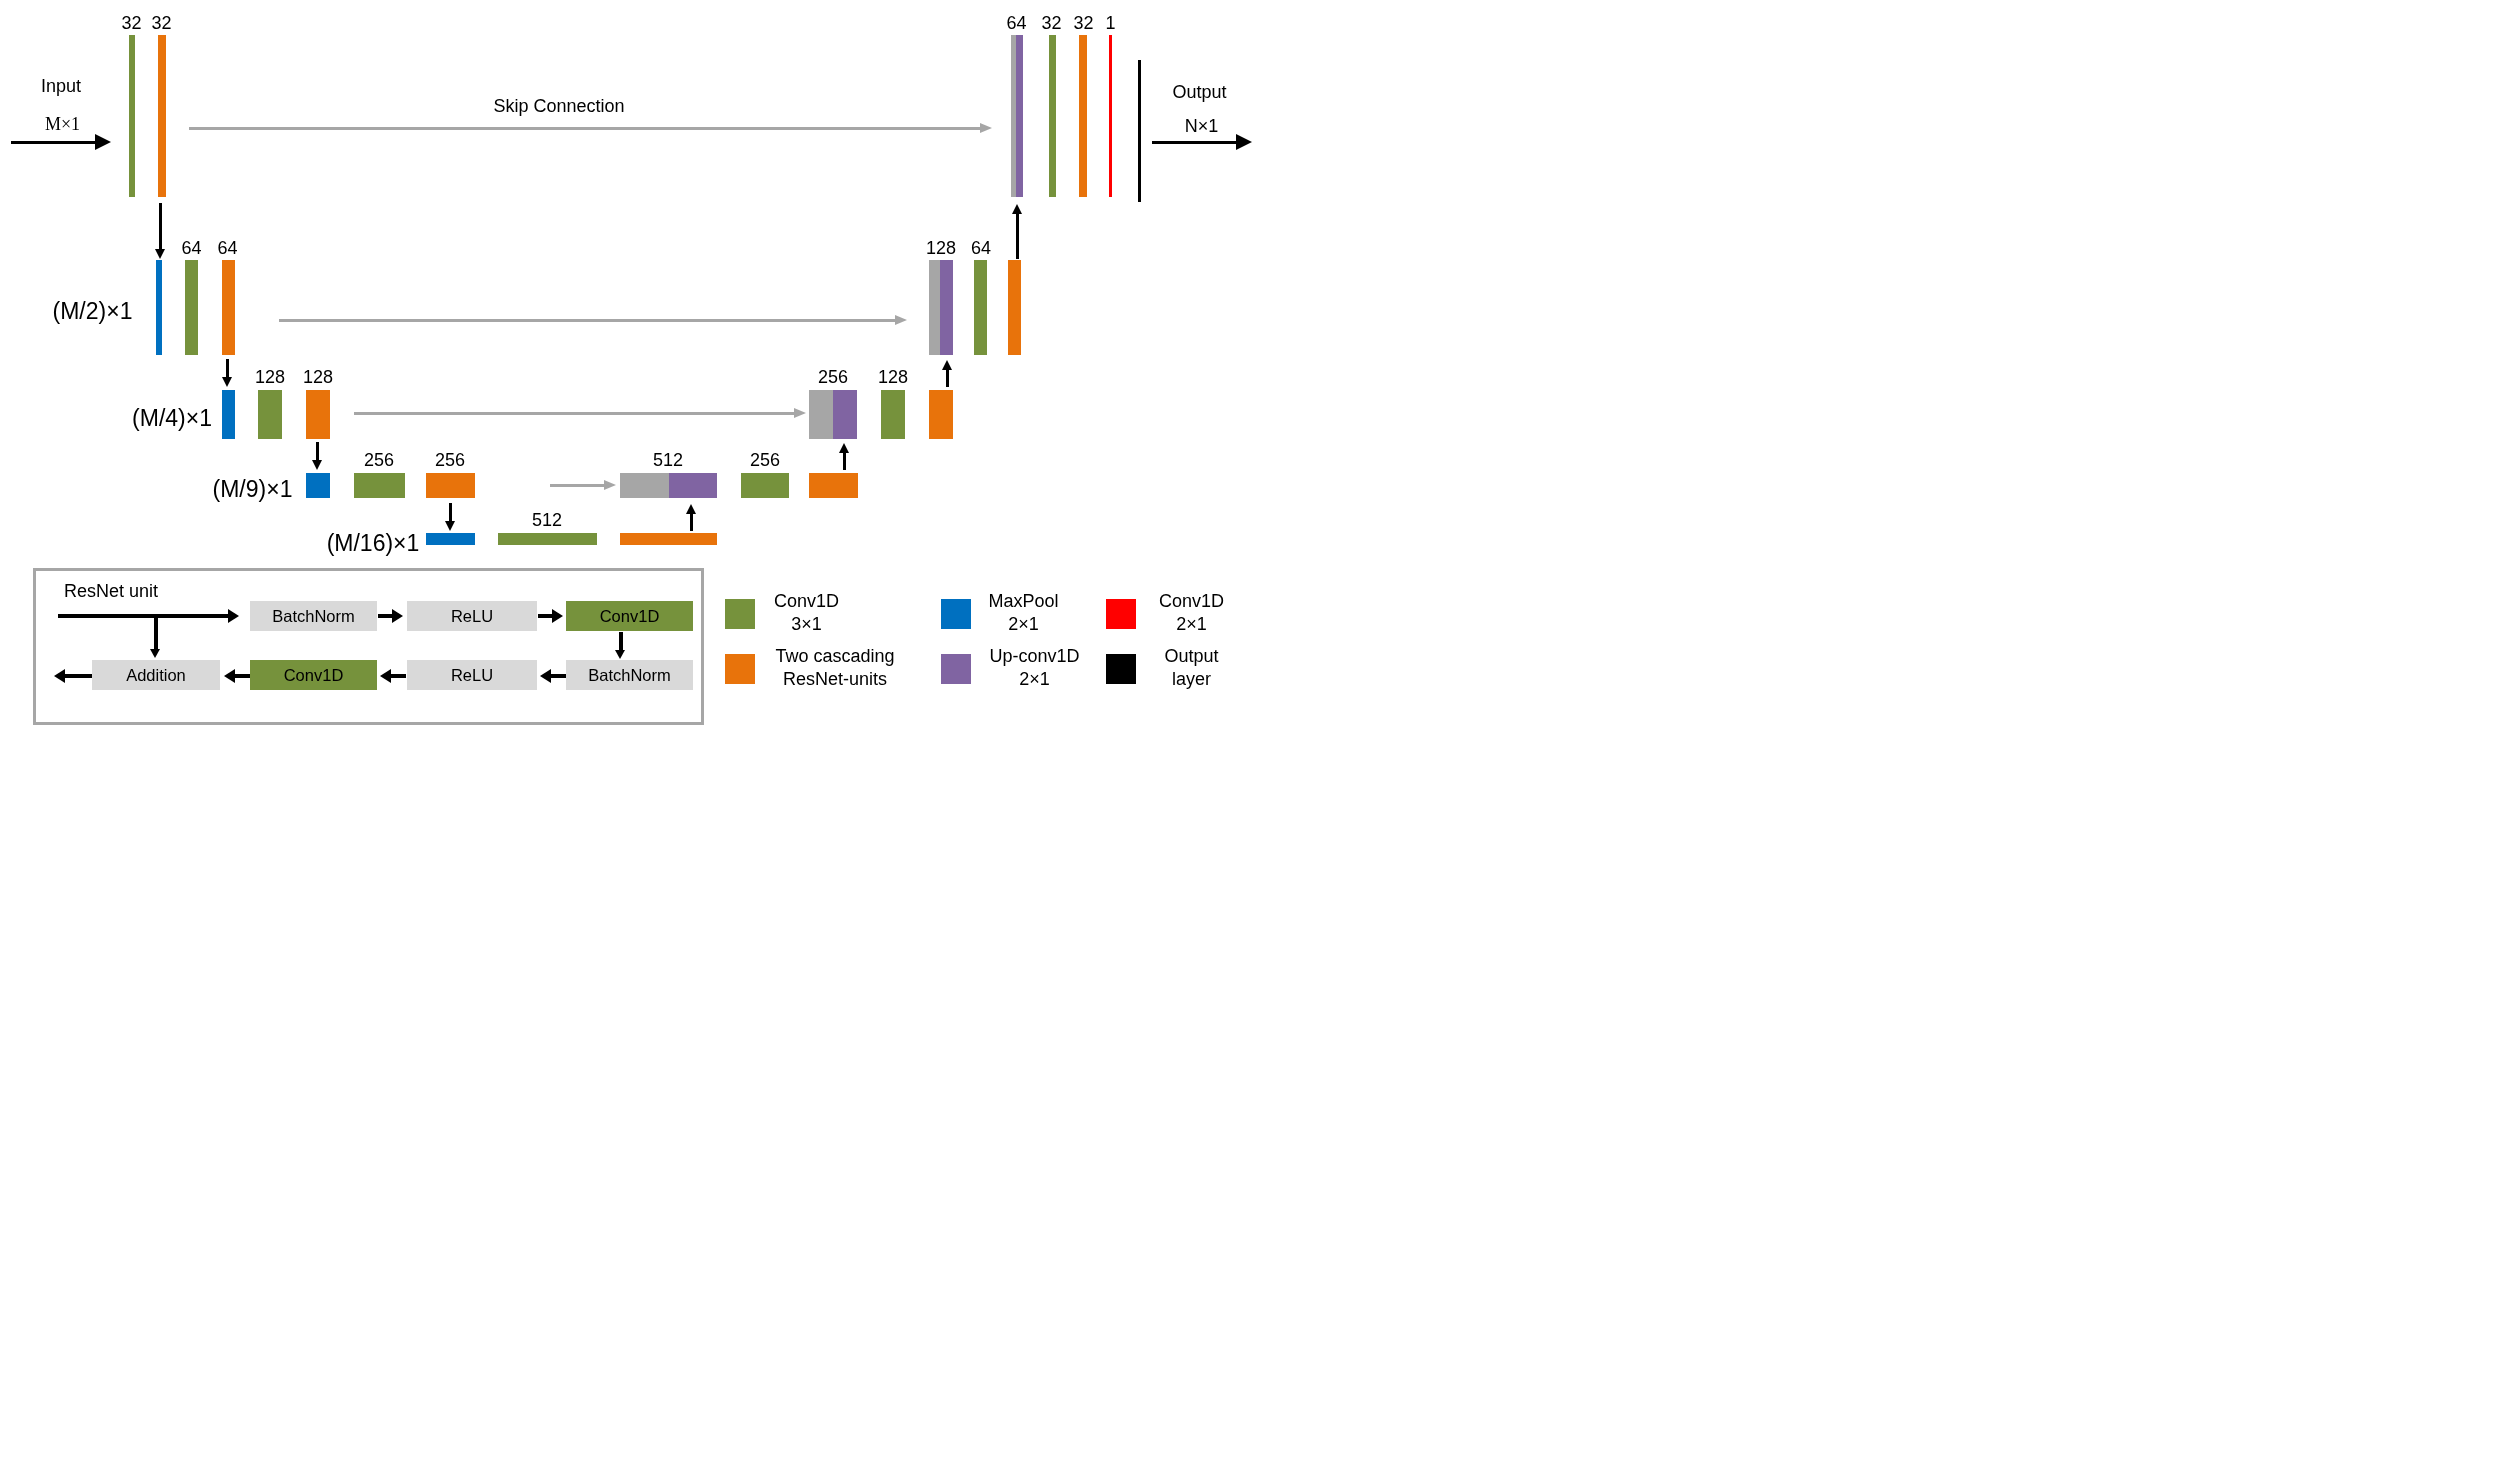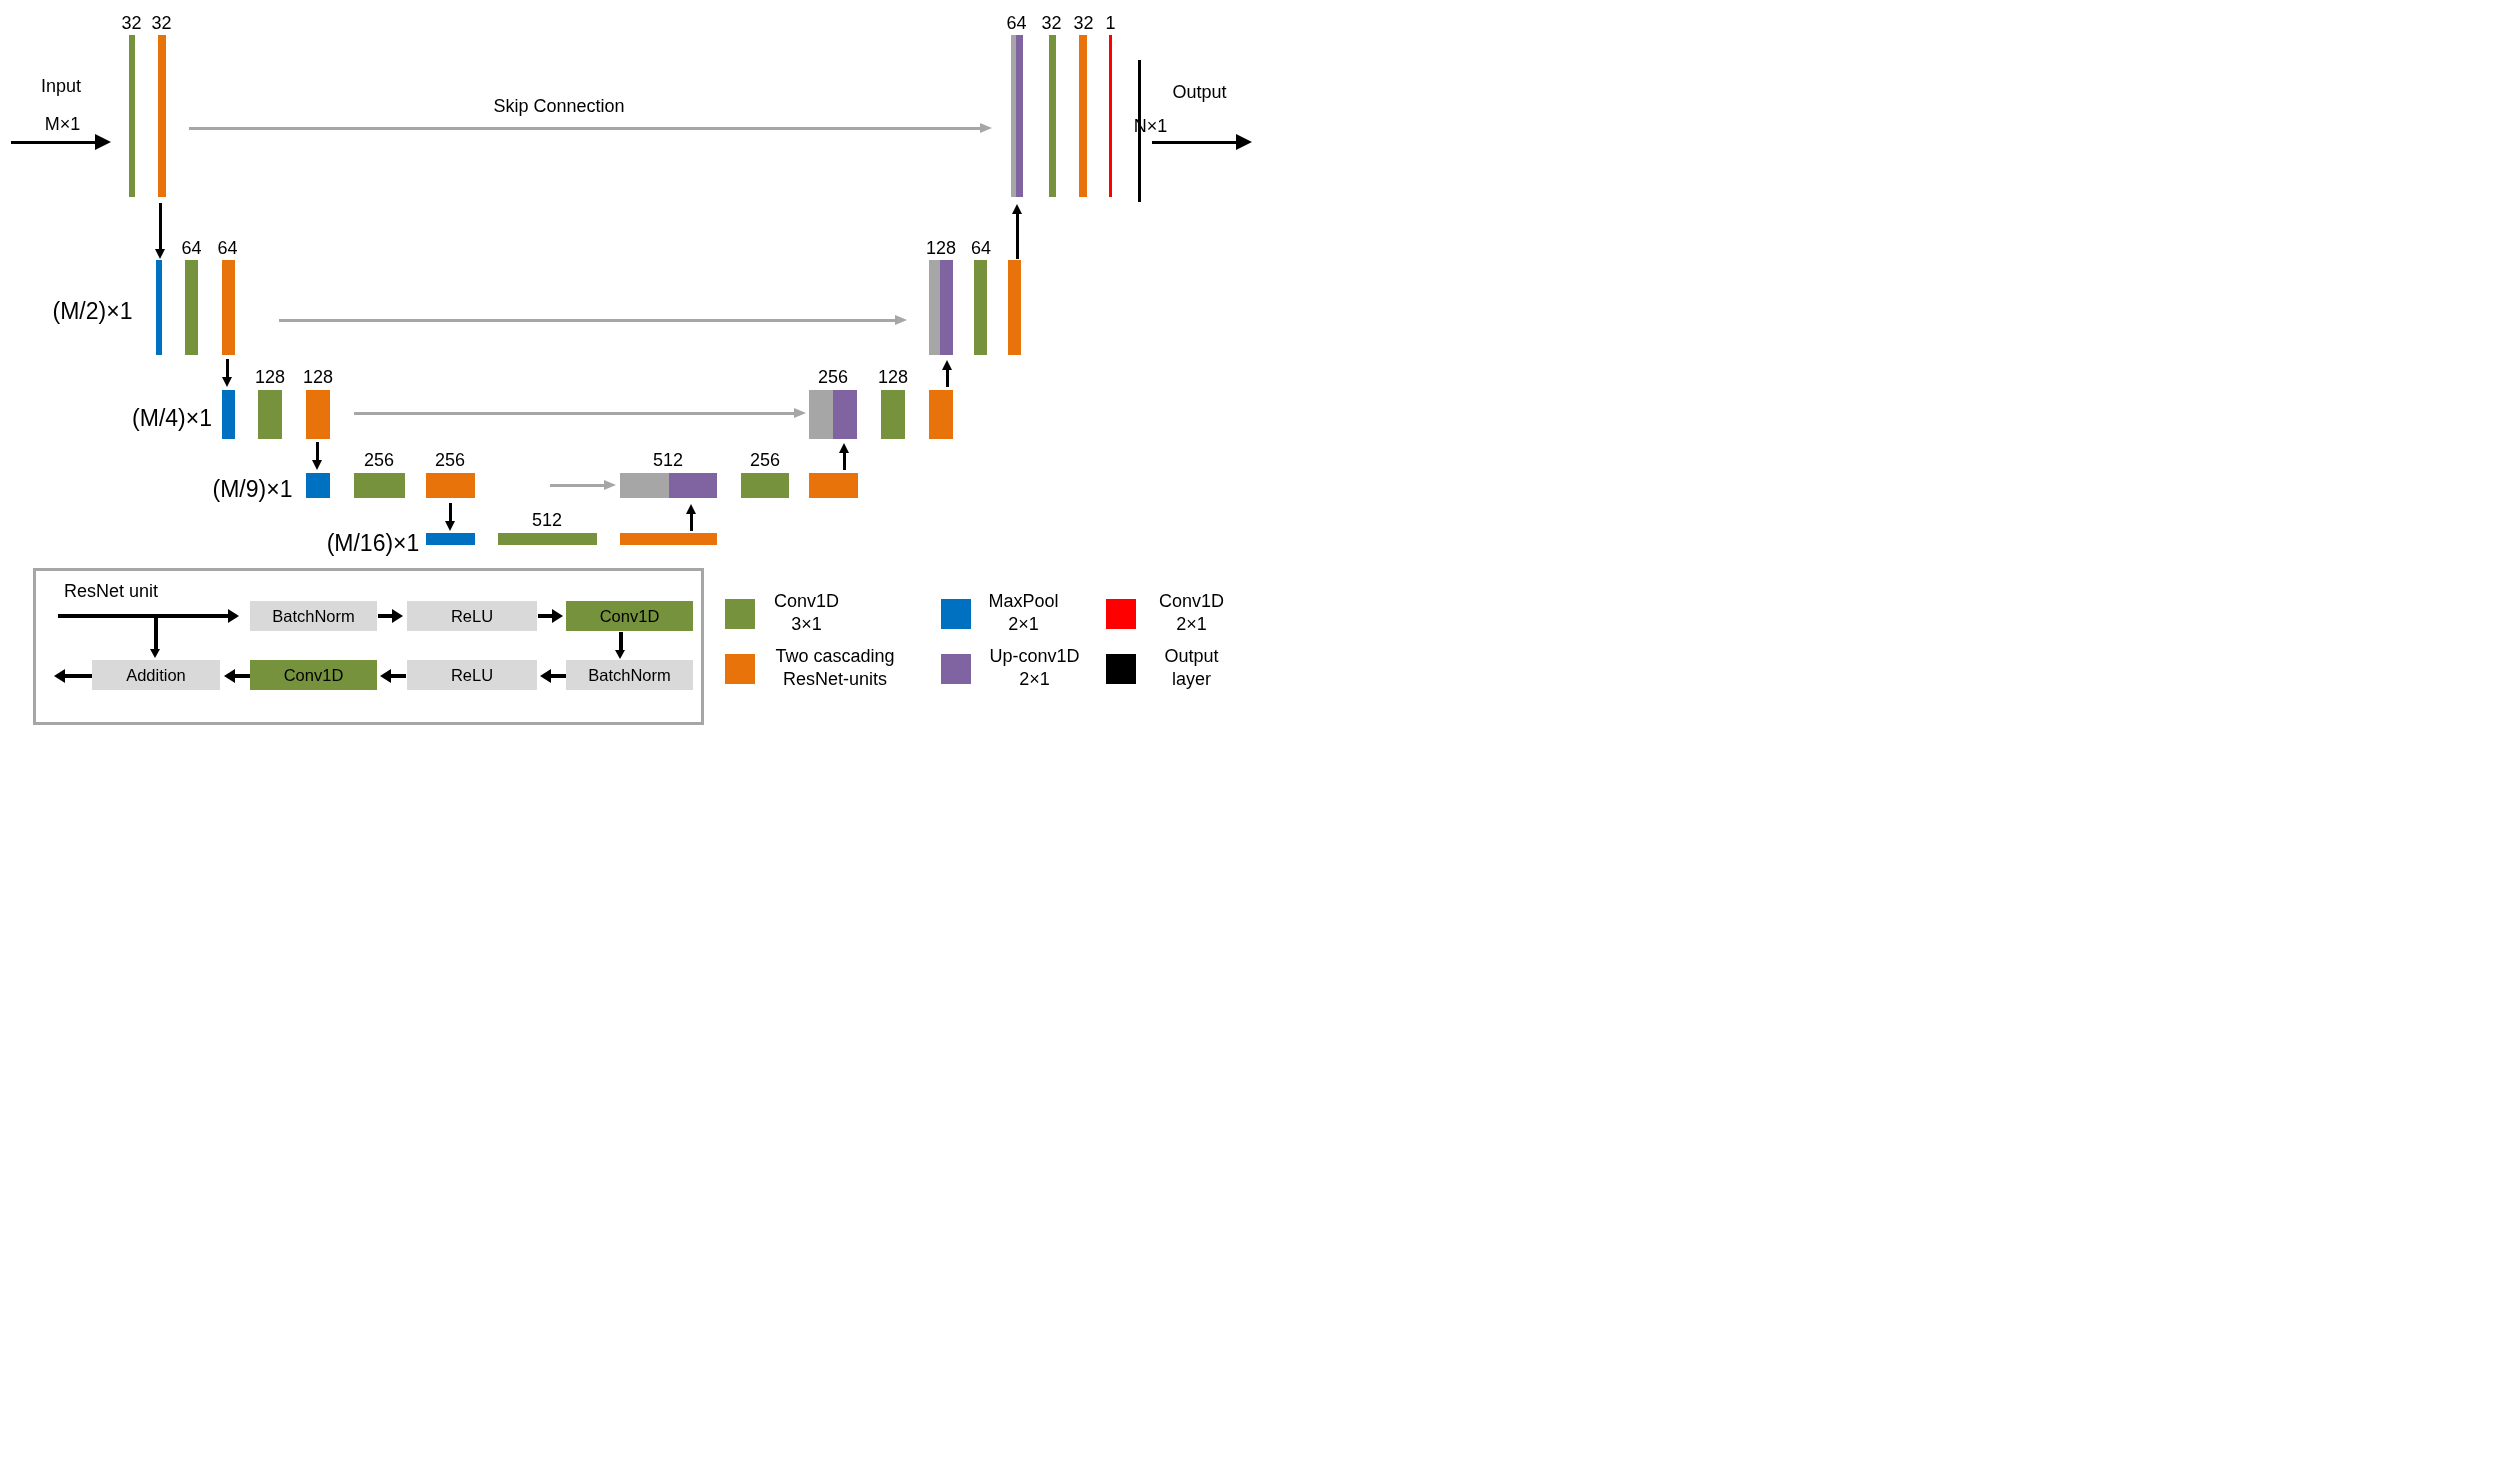--- a/index.html
+++ b/index.html
@@ -54,21 +54,21 @@
   .c-gray{background:#A6A6A6;}
   .c-red{background:#FF0000;}
   .c-black{background:#000000;}
 </style>
 </head>
 <body>
 
 <div class="canvas">
 
   <div class="txt" style="left:25px;top:76px;width:72px;">Input</div>
-  <div class="txt" style="left:25px;top:114px;width:75px;">M×1</div>
+  <div class="txt" style="left:25px;top:114px;width:75px;font-family:Liberation Serif, serif;">M×1</div>
   <div class="flow-h right" style="left:11.4px;top:141px;width:84px;"></div>
 
   <div class="num" style="left:119px;top:12.7px;width:25px;">32</div>
   <div class="num" style="left:149px;top:12.7px;width:25px;">32</div>
   <div class="bar c-green" style="left:129px;top:35px;width:6.3px;height:162px;"></div>
   <div class="bar c-orange" style="left:158px;top:35px;width:7.6px;height:162px;"></div>
 
   <div class="txt" style="left:481px;top:96px;width:156px;">Skip Connection</div>
   <div class="skip" style="left:189px;top:127px;width:791px;"></div>
 
@@ -143,21 +143,21 @@
   <div class="num" style="left:1071px;top:12.7px;width:25px;">32</div>
   <div class="num" style="left:1098px;top:12.7px;width:25px;">1</div>
   <div class="bar c-gray" style="left:1011px;top:35px;width:5px;height:162px;"></div>
   <div class="bar c-purple" style="left:1016px;top:35px;width:7px;height:162px;"></div>
   <div class="bar c-green" style="left:1049px;top:35px;width:7px;height:162px;"></div>
   <div class="bar c-orange" style="left:1079px;top:35px;width:8.2px;height:162px;"></div>
   <div class="bar c-red" style="left:1109px;top:35px;width:2.5px;height:162px;"></div>
   <div class="bar c-black" style="left:1138px;top:60px;width:2.5px;height:142px;"></div>
 
   <div class="txt" style="left:1155px;top:82px;width:89px;">Output</div>
-  <div class="txt" style="left:1106px;top:116px;width:89px;">N×1</div>
+  <div class="txt" style="left:1157px;top:116px;width:89px;">N×1</div>
   <div class="flow-h right" style="left:1152px;top:141px;width:84px;"></div>
 
   <div class="runit">
     <div class="txt" style="left:28px;top:9.5px;text-align:left;">ResNet unit</div>
 
     <div class="rbox" style="left:214px;top:30px;width:127px;">BatchNorm</div>
     <div class="rbox" style="left:371px;top:30px;width:130px;">ReLU</div>
     <div class="rbox green" style="left:530px;top:30px;width:127px;">Conv1D</div>
 
     <div class="rbox" style="left:56px;top:89px;width:128px;">Addition</div>

